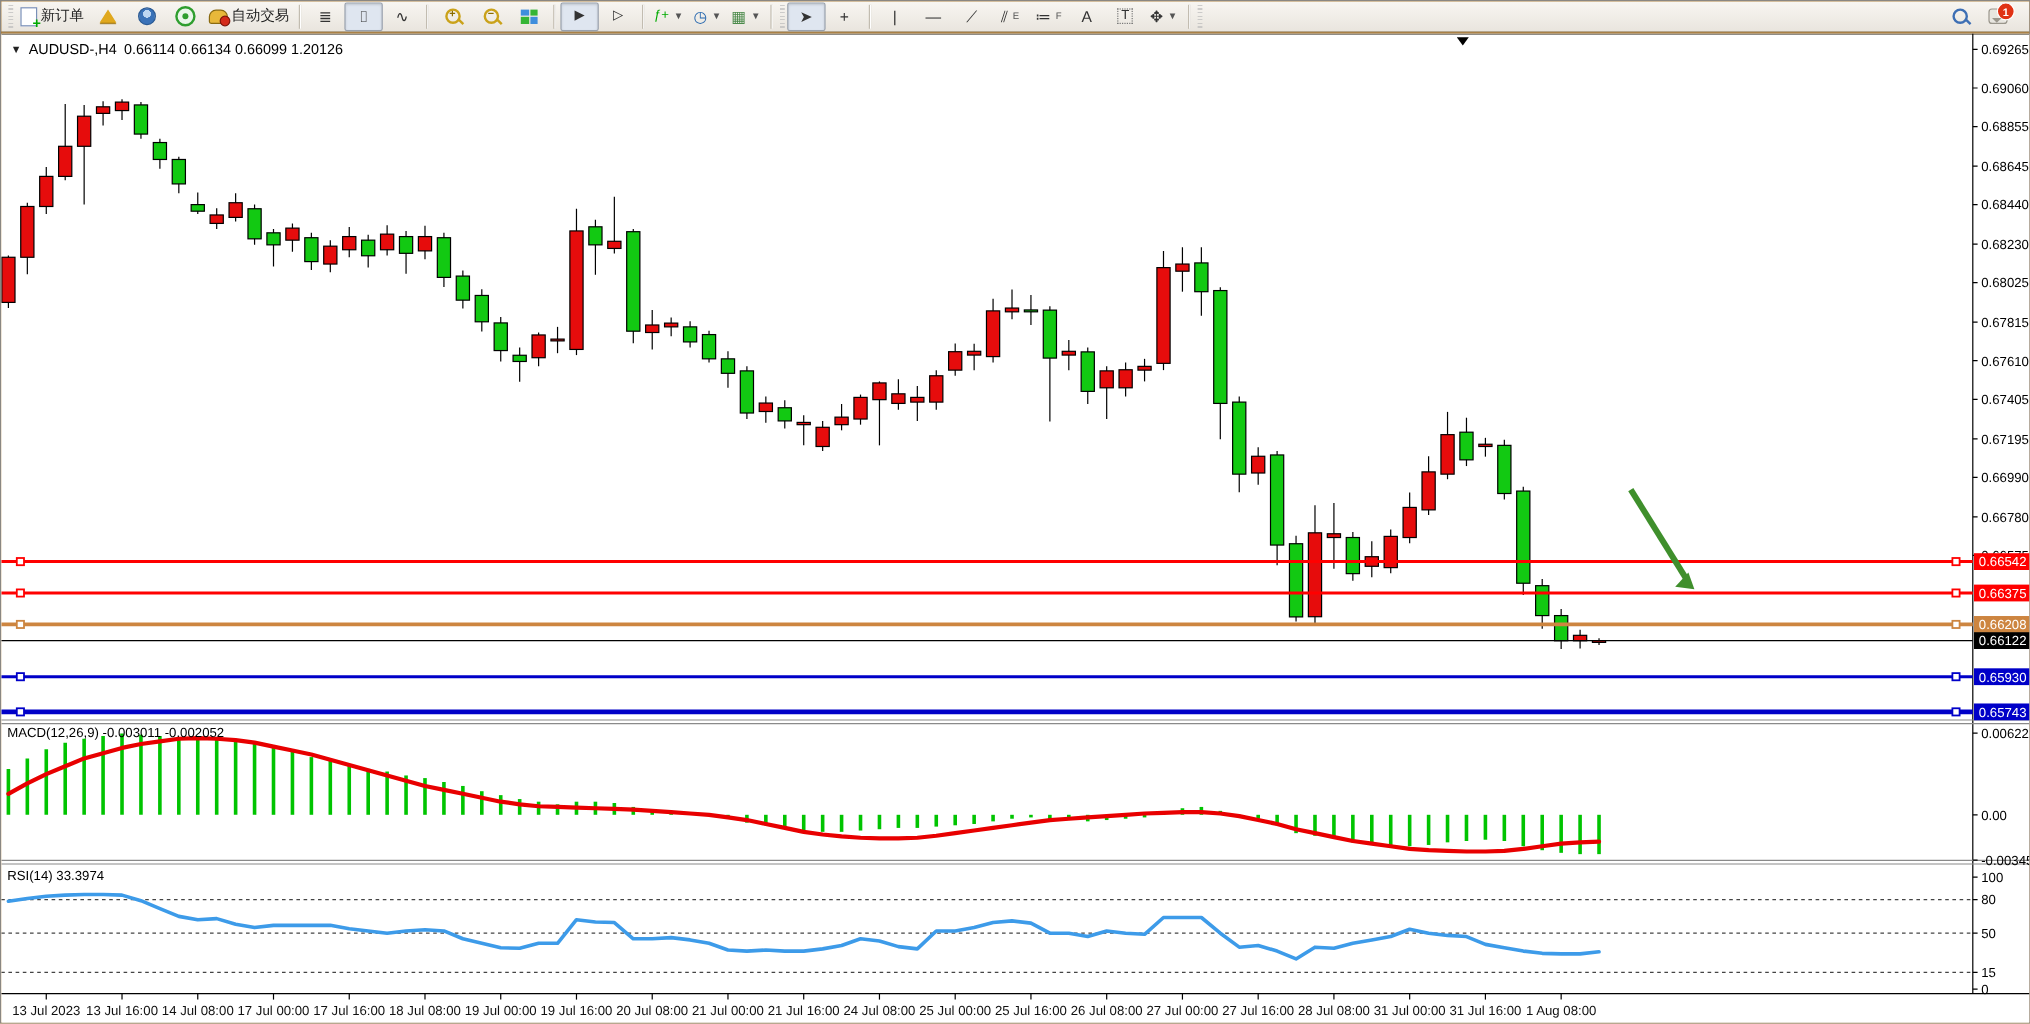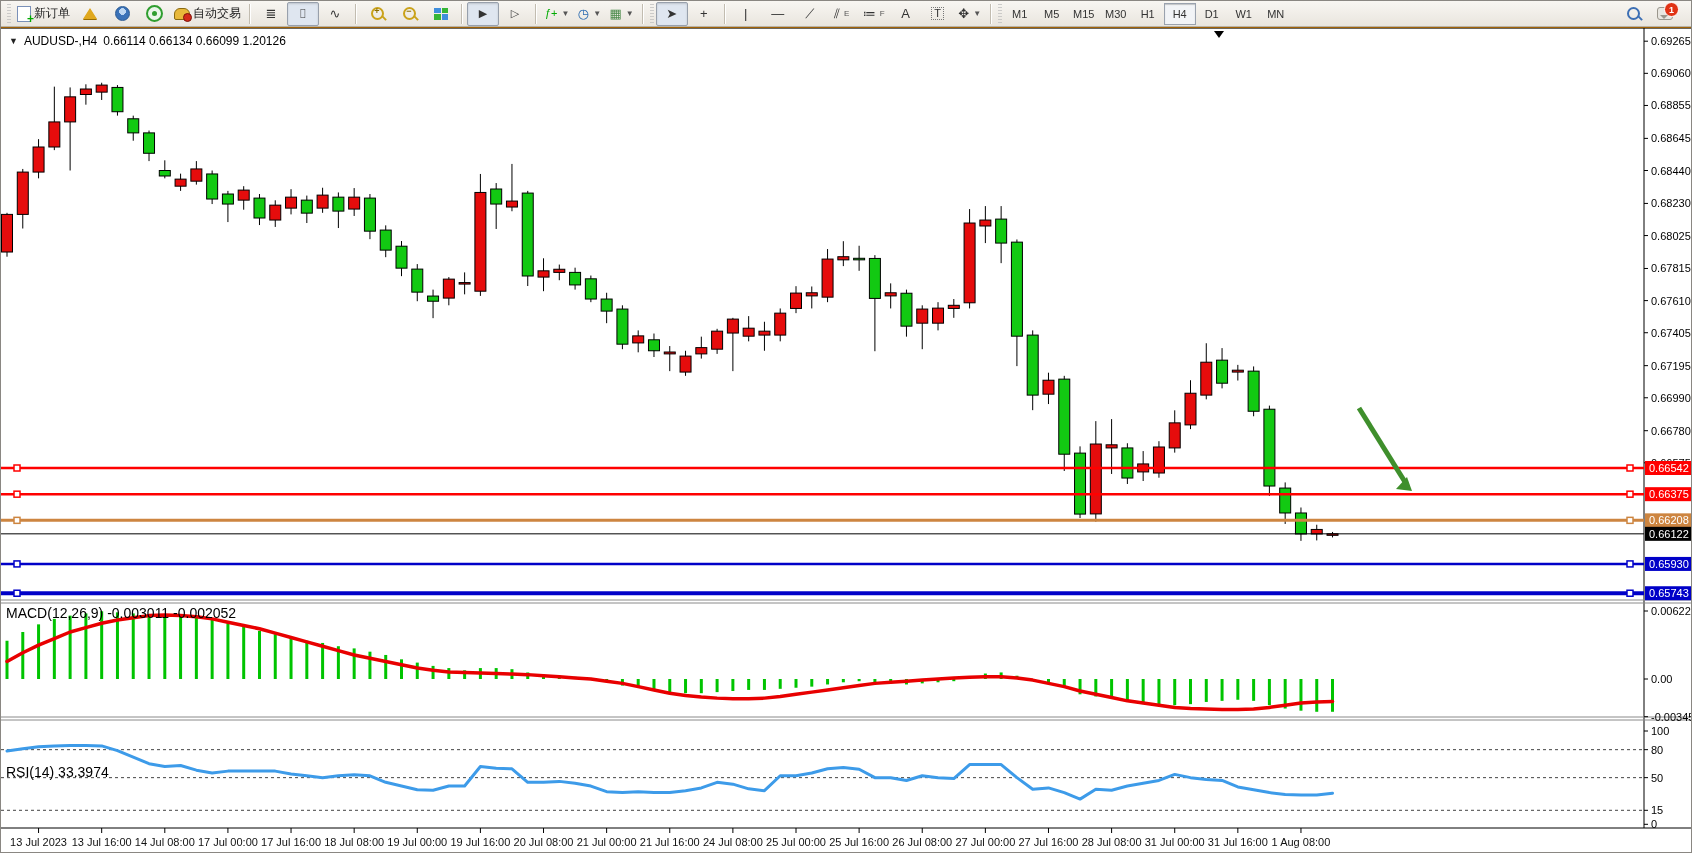--- a/index.html
+++ b/index.html
@@ -37,21 +37,21 @@
   .ic-bubble{width:14px;height:11px;background:#e8e6e0;border:1px solid #9a968c;border-radius:3px;}
   .ic-bubble:after{content:"";position:absolute;left:2px;bottom:-4px;border:4px solid transparent;border-top-color:#9a968c;}
   .badge{position:absolute;right:-7px;top:-6px;background:#e03214;color:#fff;font-size:9px;font-weight:bold;border-radius:50%;width:13px;height:13px;display:flex;align-items:center;justify-content:center;border:1px solid #fff;}
   .glyph{font-size:13px;line-height:1;color:#333;}
   .glyph.small{font-size:11px;}
   
   #chartwrap{position:absolute;left:0;top:27px;width:1692px;height:826px;background:#fff;}
   #chart-svg{position:absolute;left:0;top:0;}
   #chart-title{position:absolute;left:8px;top:6px;font-size:12px;color:#000;display:flex;gap:6px;align-items:center;}
   #chart-title .dd{font-size:9px;color:#222;}
-  .pane-label{position:absolute;left:5px;font-size:14px;color:#000;}
+  .pane-label{position:absolute;left:5px;font-size:11px;color:#000;}
 </style>
 </head>
 <body>
 
 <div id="app">
 
   <div id="toolbar">
     <div class="tb-handle"></div>
     <div class="tb-btn">
       <span class="ic ic-doc"></span>
@@ -150,31 +150,20 @@
       </div>
     <div class="tb-btn">
         <span class="glyph small" style="border:1px dotted #777;padding:0 2px;">T</span>
       </div>
     <div class="tb-btn">
         <span class="glyph">✥</span>
         <span class="caret">▼</span>
       </div>
     <div class="tb-sep"></div>
     <div class="tb-handle"></div>
-    <div id="tf-group" style="display:flex;">
-        <div class="tf-btn">M1</div>
-        <div class="tf-btn">M5</div>
-        <div class="tf-btn">M15</div>
-        <div class="tf-btn">M30</div>
-        <div class="tf-btn">H1</div>
-        <div class="tf-btn pressed">H4</div>
-        <div class="tf-btn">D1</div>
-        <div class="tf-btn">W1</div>
-        <div class="tf-btn">MN</div>
-      </div>
     <div class="spacer"></div>
     <div class="tb-btn">
         <span class="ic ic-mag-blue"></span>
       </div>
     <div class="tb-btn" style="margin-right:8px;">
       <span class="ic ic-bubble">
         <span class="badge">1</span>
       </span>
     </div>
   </div>
@@ -566,15 +555,15 @@
         <text x="1236.84" y="845" font-size="11" fill="#111" text-anchor="middle" font-family="Liberation Sans,sans-serif">31 Jul 16:00</text>
         <line x1="1299.96" y1="827" x2="1299.96" y2="832" stroke="#000"></line>
         <text x="1299.96" y="845" font-size="11" fill="#111" text-anchor="middle" font-family="Liberation Sans,sans-serif">1 Aug 08:00</text>
       </svg>
     <div id="chart-title">
       <span class="dd">▼</span>
       <span>AUDUSD-,H4</span>
       <span>0.66114 0.66134 0.66099 1.20126</span>
     </div>
     <div class="pane-label" style="top:577px;">MACD(12,26,9) -0.003011 -0.002052</div>
-    <div class="pane-label" style="top:696px;margin-top:40px;">RSI(14) 33.3974</div>
+    <div class="pane-label" style="top:696px;">RSI(14) 33.3974</div>
   </div>
 </div>
 
 </body></html>

